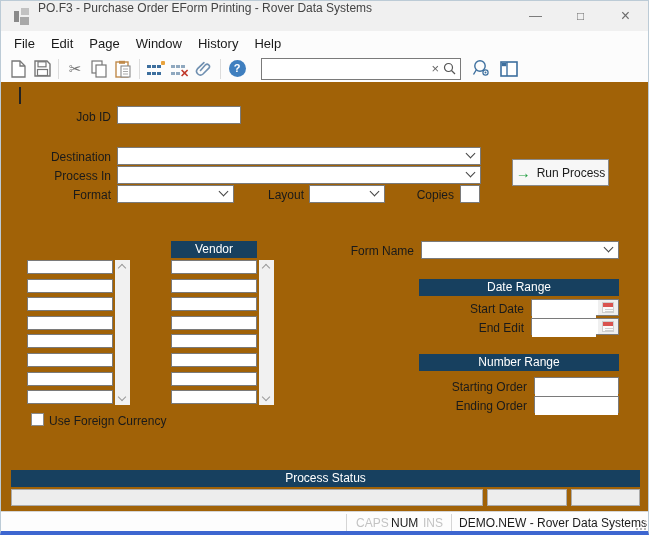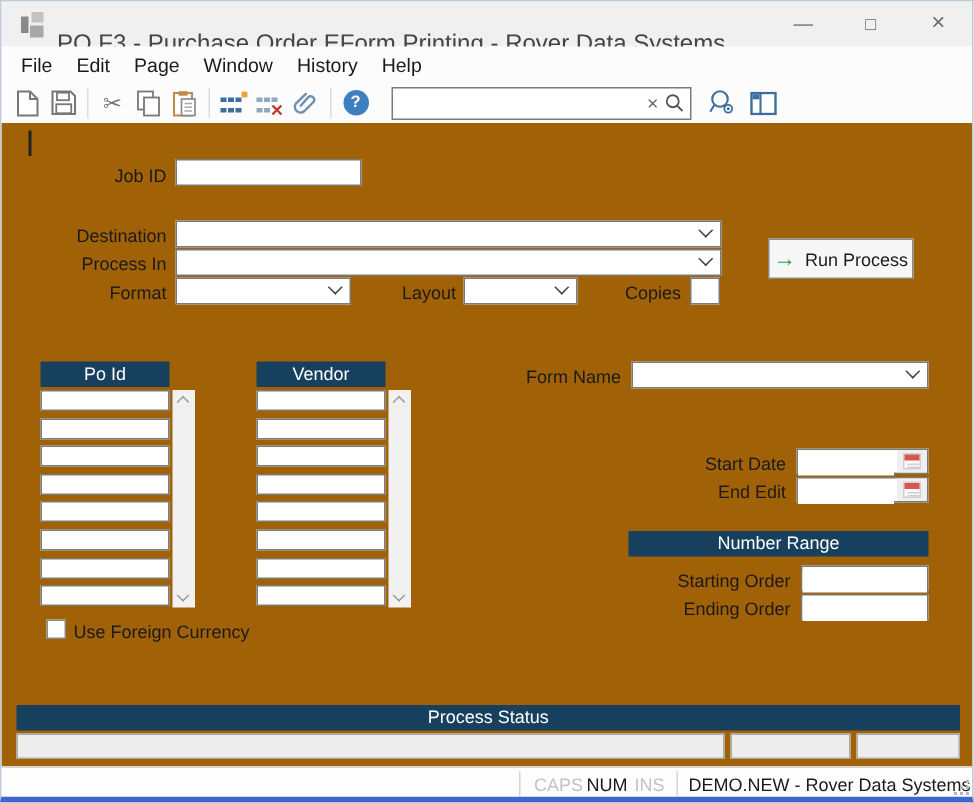--- a/index.html
+++ b/index.html
@@ -7,21 +7,21 @@
   .window { position:relative; width:649px; height:535px; background:#fff;
             border:1px solid #bccbd6; border-bottom:4px solid #3d66d0; overflow:hidden; }
 
   
   .titlebar { position:absolute; left:0; top:0; width:100%; height:30px; background:#f0f0f0; }
   .app-icon { position:absolute; left:13px; top:7px; width:17px; height:17px; }
   .app-icon i { position:absolute; display:block; }
   .app-icon .b1 { left:0; top:3px; width:5px; height:11px; background:#8a8a8a; }
   .app-icon .b2 { left:7px; top:0; width:8px; height:7px; background:#c2c2c2; }
   .app-icon .b3 { left:6px; top:9px; width:9px; height:8px; background:#a8a8a8; }
-  .title-text { position:absolute; left:37px; top:20px; font-size:16px; color:#444; white-space:nowrap; }
+  .title-text { position:absolute; left:37px; top:0; font-size:12px; color:#444; white-space:nowrap; }
   .winbtn { position:absolute; top:0; width:45px; height:30px; text-align:center; color:#6c6c6c;
             font-size:14px; line-height:30px; cursor:default; }
   .winbtn.min { right:90px; font-size:13px; }
   .winbtn.max { right:45px; font-size:12px; }
   .winbtn.close { right:0; font-size:16px; }
 
   
   .menubar { position:absolute; left:0; top:30px; width:100%; height:24px; background:#fcfcfc;
              display:flex; align-items:center; gap:14px; padding-left:12px; }
   .menu-item { font-size:13px; color:#1a1a1a; padding:2px 1px; }
@@ -246,21 +246,20 @@
     <div class="tin" style="left:459px; top:103px; width:20px; height:18px;">
       <input value="" style="">
     </div>
 
     <button class="runbtn">
       <span class="arrow">→</span>
       <span>Run Process</span>
     </button>
 
 
-    <div class="listhdr" style="left:26px; top:159px;">Po Id</div>
     <div class="listcol" style="left:26px; top:178px;">
       <input style="">
         <input style="">
       <input style="">
         <input style="">
       <input style="">
         <input style="">
       <input style="">
         <input style="">
     </div>
@@ -286,20 +285,21 @@
       </div>
 
     <span class="chk"></span>
     <span class="chklbl">Use Foreign Currency</span>
 
     <div class="lbl" style="right:234px; top:162px;">Form Name</div>
     <div class="dd" style="left:420px; top:159px; width:198px; height:18px;">
         <span class="chev"></span>
       </div>
 
+    <div class="minihdr" style="top:197px;">Date Range</div>
     <div class="lbl" style="right:124px; top:220px;">Start Date</div>
     <div class="datein" style="top:217px;">
       <input style="width: 64px; height: 100%; border: none; outline: none; font-size: 12px; padding: 0px 3px; font-family: &quot;Liberation Sans&quot;, sans-serif;" value="">
       <span class="calbox">
           <span class="cal"></span>
         </span>
     </div>
     <div class="lbl" style="right:124px; top:239px;">End Edit</div>
     <div class="datein" style="top:236px;">
       <input style="width: 64px; height: 100%; border: none; outline: none; font-size: 12px; padding: 0px 3px; font-family: &quot;Liberation Sans&quot;, sans-serif;" value="">

